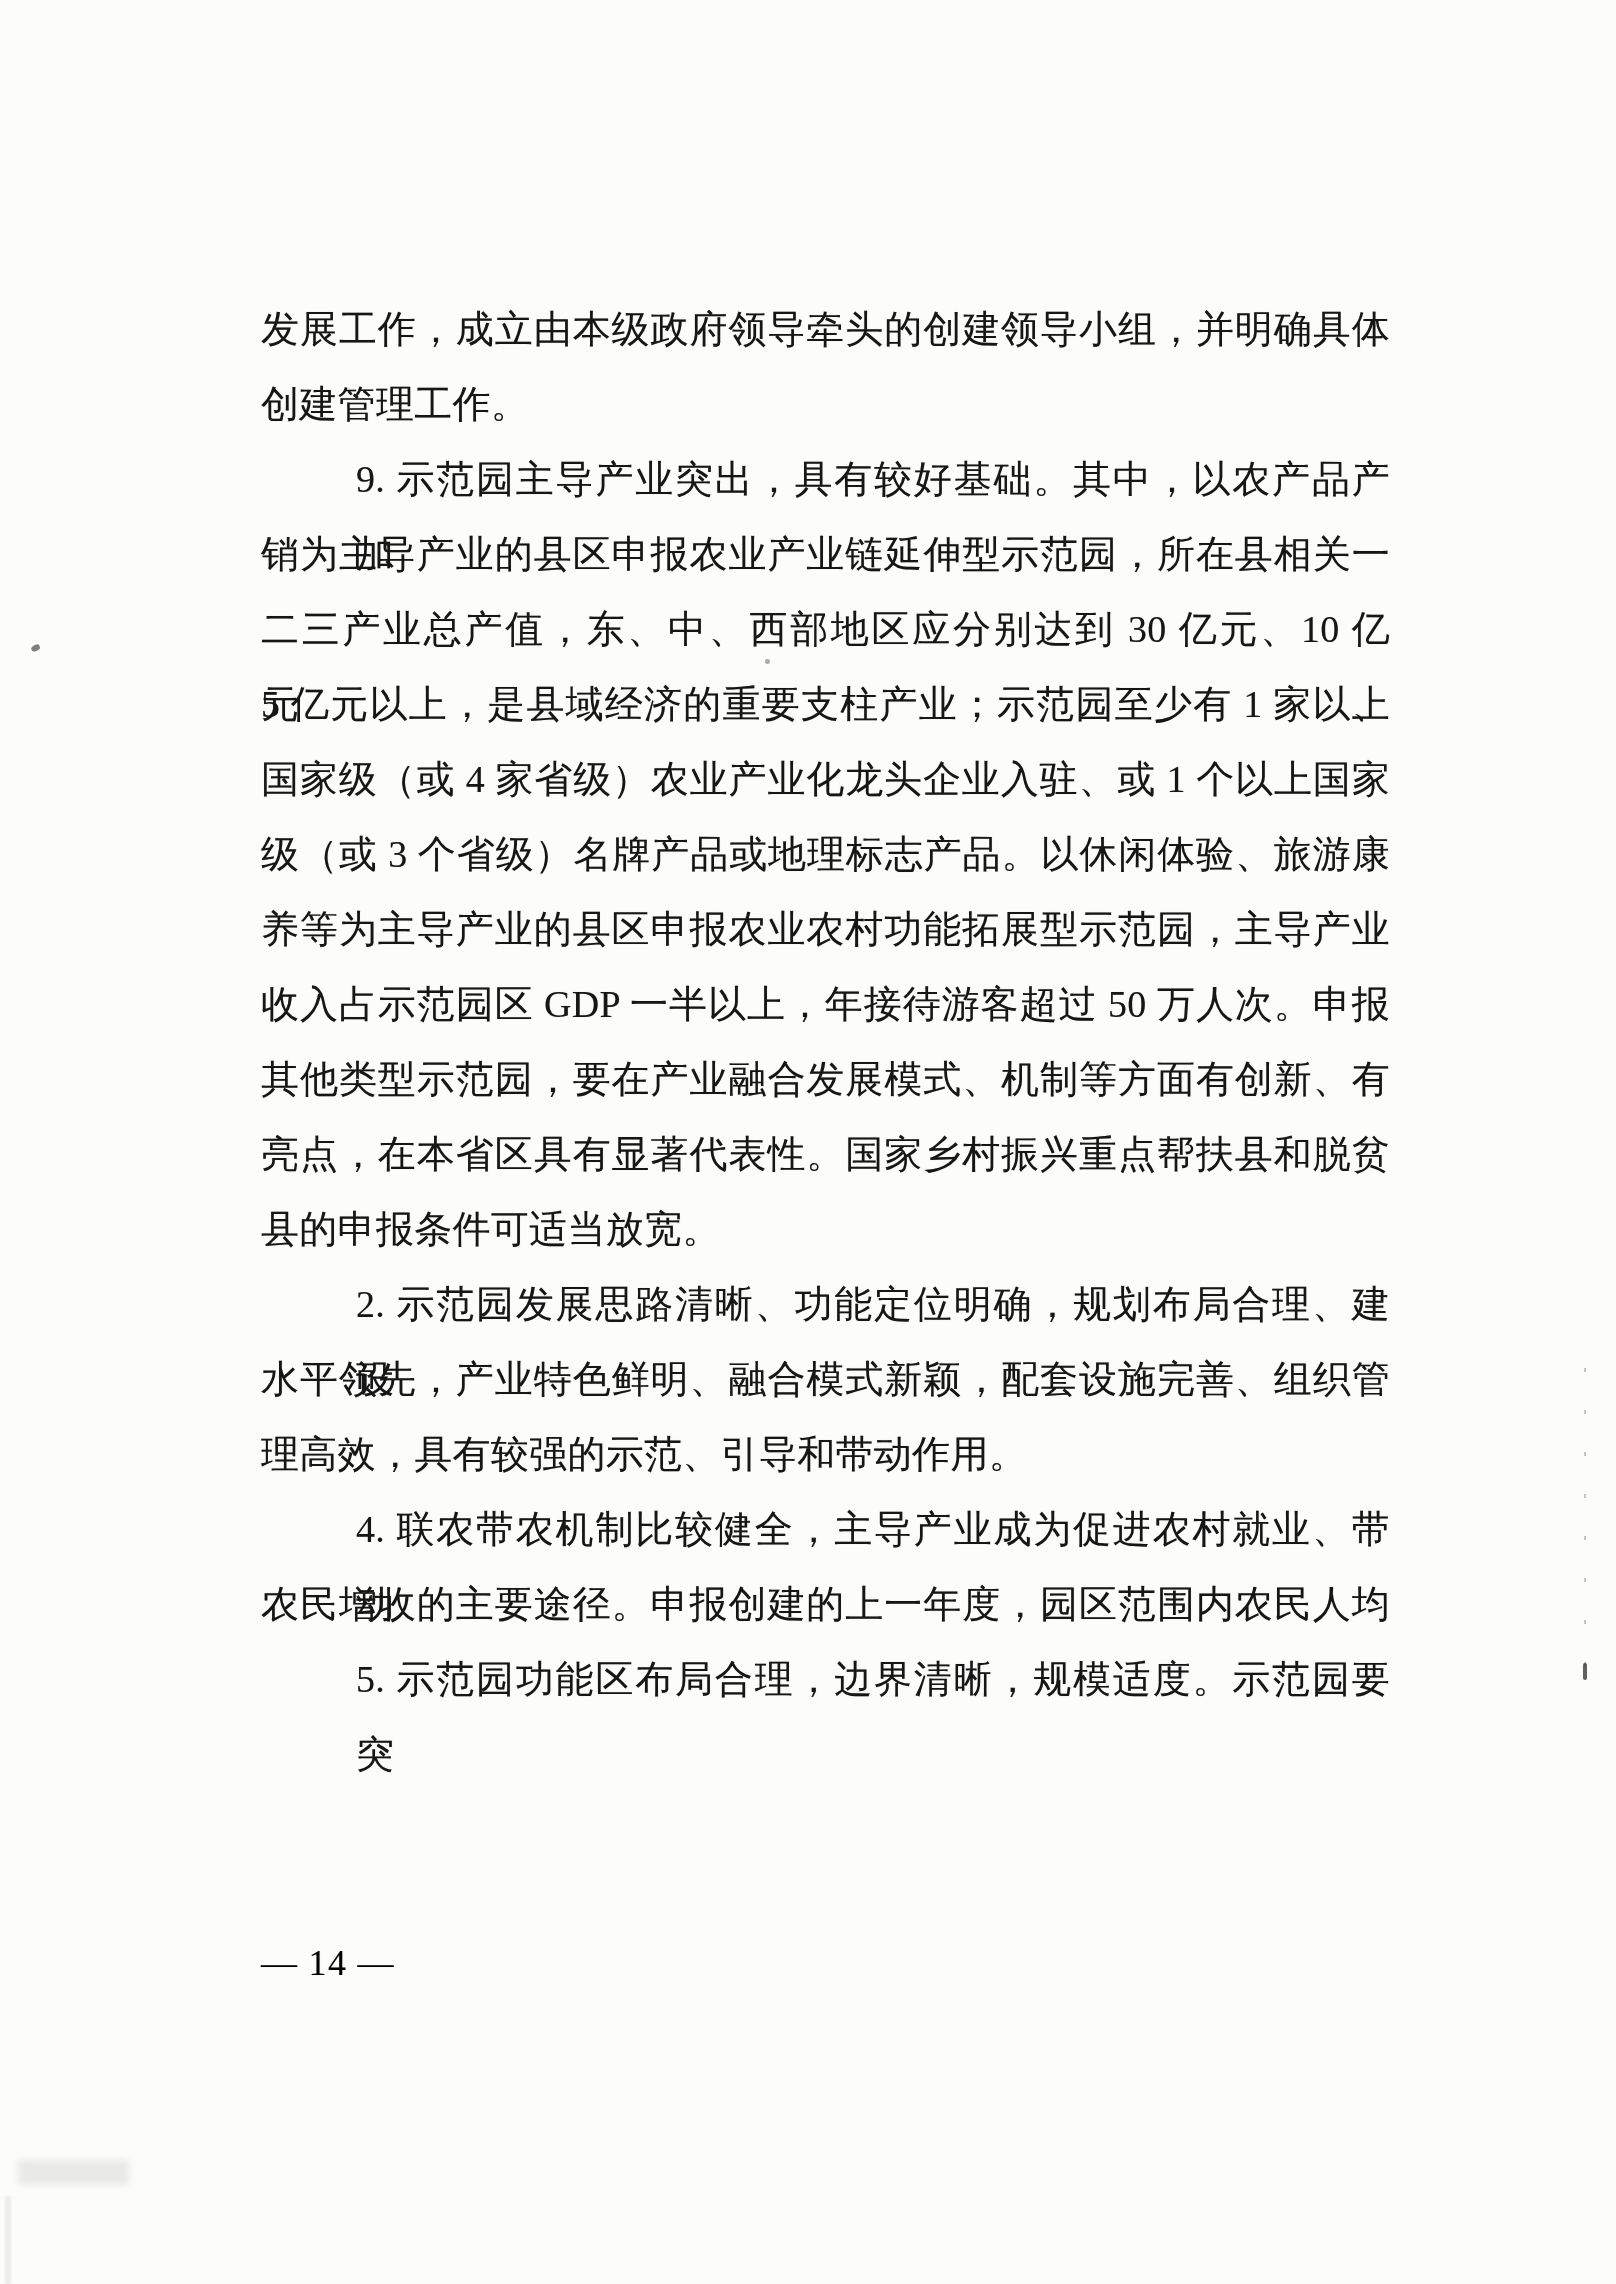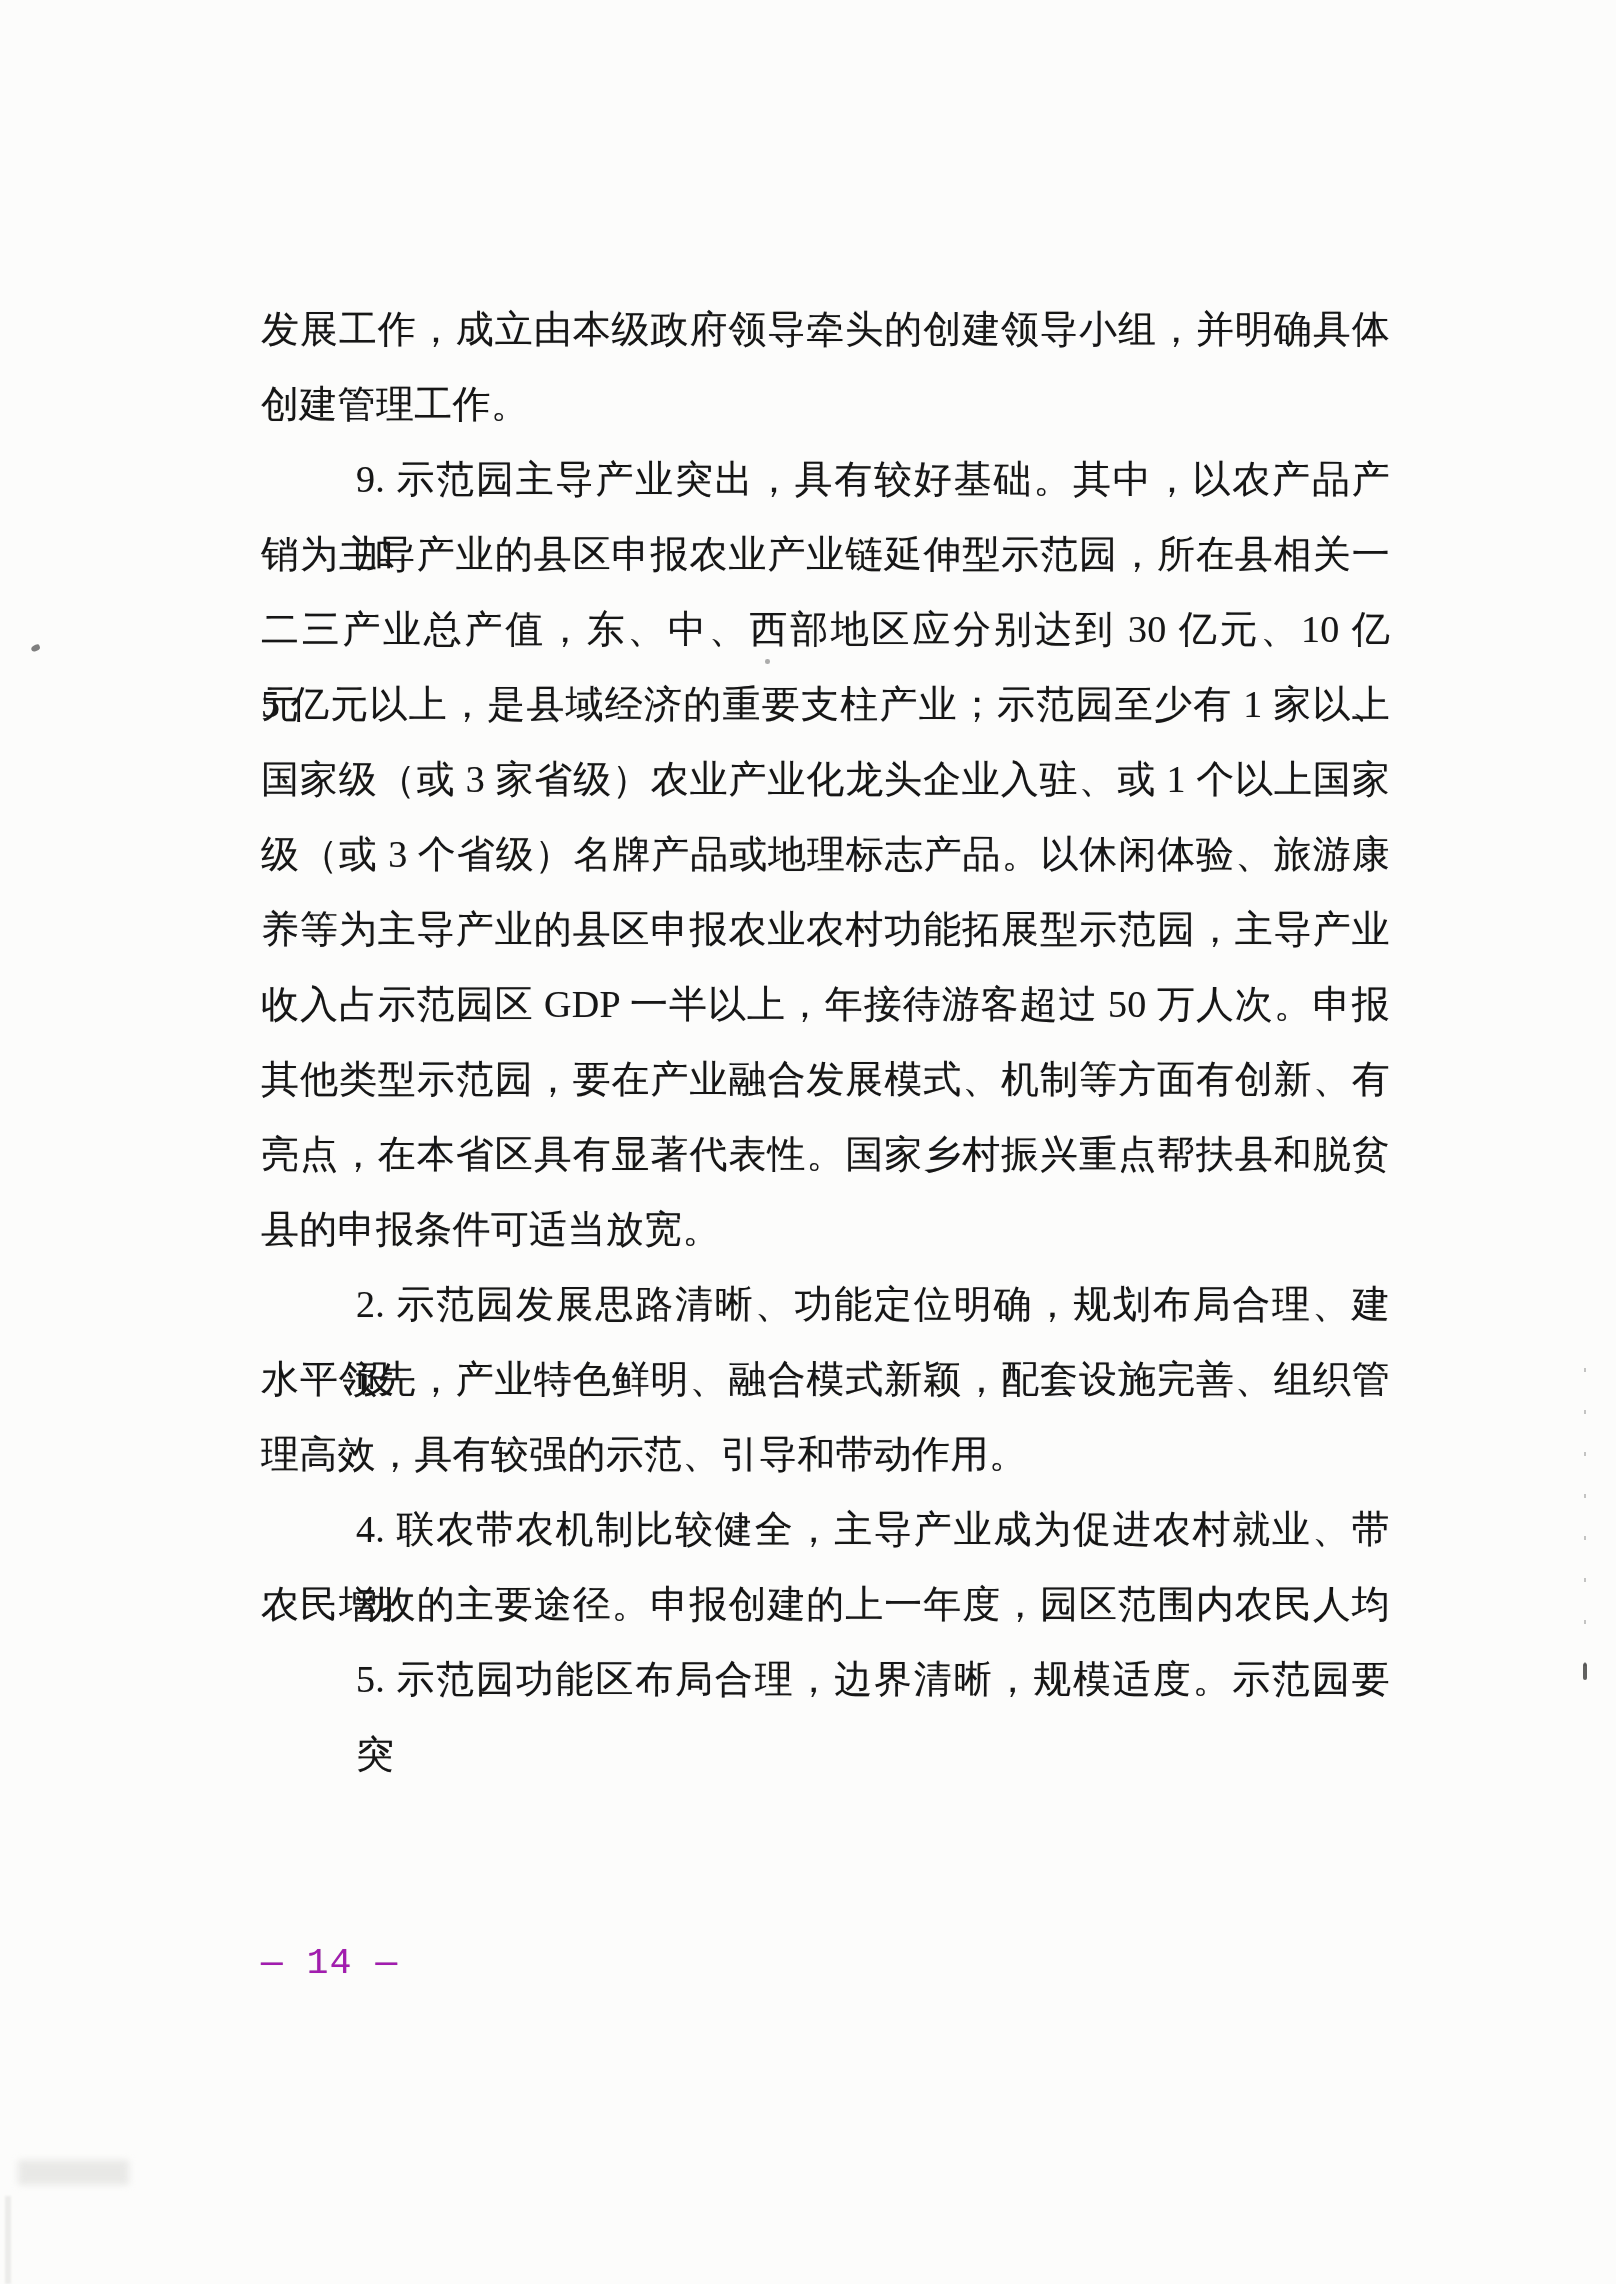--- a/index.html
+++ b/index.html
@@ -35,23 +35,22 @@
   .short { text-align-last: left; }
   .indent { padding-left: 95px; }
   .footer {
     position: absolute;
     left: 261px;
     top: 1944px;
     height: 39px;
     line-height: 39px;
     font-size: 36px;
     letter-spacing: 1.3px;
-    color: #a21caf;
+    color: #000000;
     text-shadow: 0 0 0.7px rgba(20,20,20,0.3);
-    font-family: Liberation Mono, monospace;
   }
   
   .artifact { position: absolute; pointer-events: none; }
   .speck-a {
     left: 31px; top: 645px; width: 9px; height: 5.9px;
     background: #555; border-radius: 60% 40% 50% 50%;
     transform: rotate(-20deg); opacity: 0.75;
   }
   .speck-b {
     left: 765px; top: 659px; width: 4.6px; height: 4.6px;
@@ -80,21 +79,21 @@
 
 <div class="page">
 
   <main class="body-text">
     <p class="line fill">发展工作，成立由本级政府领导牵头的创建领导小组，并明确具体</p>
     <p class="line short">创建管理工作。</p>
     <p class="line indent fill">9. 示范园主导产业突出，具有较好基础。其中，以农产品产加</p>
     <p class="line fill">销为主导产业的县区申报农业产业链延伸型示范园，所在县相关一</p>
     <p class="line fill">二三产业总产值，东、中、西部地区应分别达到 30 亿元、10 亿元、</p>
     <p class="line fill">5 亿元以上，是县域经济的重要支柱产业；示范园至少有 1 家以上</p>
-    <p class="line fill">国家级（或 3 家省级）农业产业化龙头企业入驻、或 1 个以上国家</p>
+    <p class="line fill">国家级（或 4 家省级）农业产业化龙头企业入驻、或 1 个以上国家</p>
     <p class="line fill">级（或 3 个省级）名牌产品或地理标志产品。以休闲体验、旅游康</p>
     <p class="line fill">养等为主导产业的县区申报农业农村功能拓展型示范园，主导产业</p>
     <p class="line fill">收入占示范园区 GDP 一半以上，年接待游客超过 50 万人次。申报</p>
     <p class="line fill">其他类型示范园，要在产业融合发展模式、机制等方面有创新、有</p>
     <p class="line fill">亮点，在本省区具有显著代表性。国家乡村振兴重点帮扶县和脱贫</p>
     <p class="line short">县的申报条件可适当放宽。</p>
     <p class="line indent fill">2. 示范园发展思路清晰、功能定位明确，规划布局合理、建设</p>
     <p class="line fill">水平领先，产业特色鲜明、融合模式新颖，配套设施完善、组织管</p>
     <p class="line short">理高效，具有较强的示范、引导和带动作用。</p>
     <p class="line indent fill">4. 联农带农机制比较健全，主导产业成为促进农村就业、带动</p>

